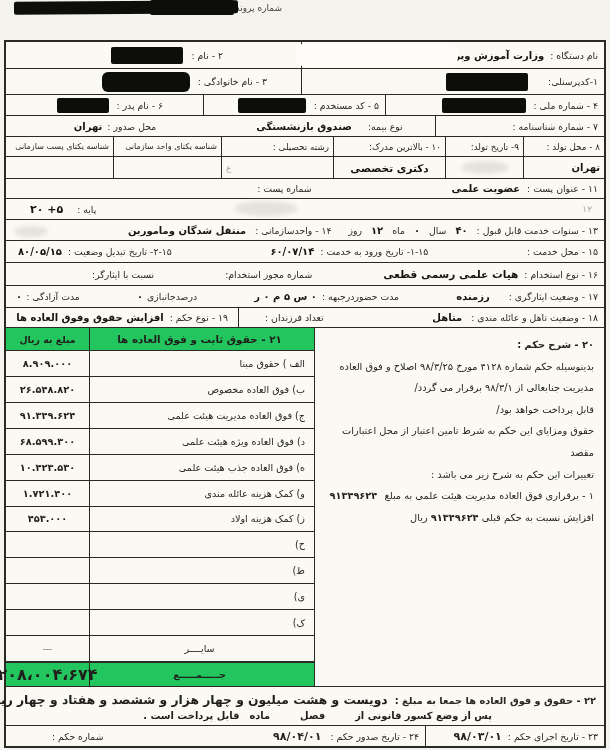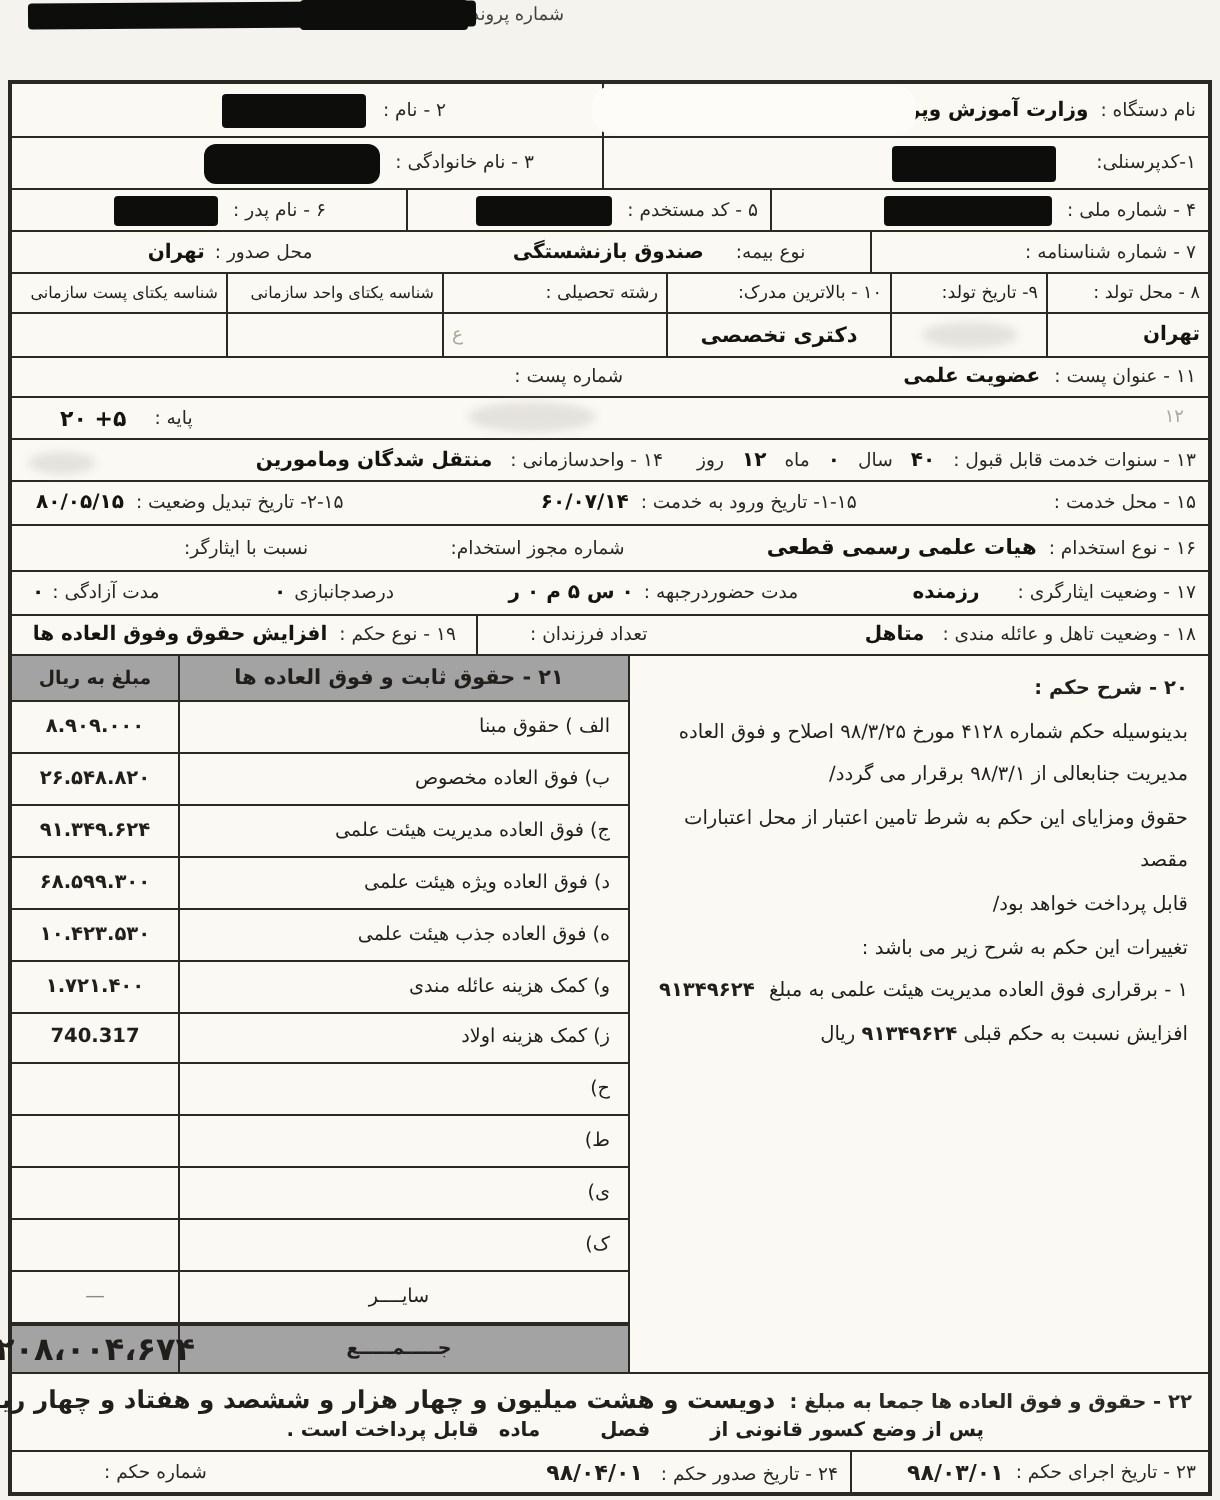--- a/index.html
+++ b/index.html
@@ -35,21 +35,21 @@
   
   .main{display:flex;align-items:stretch;border-bottom:1.4px solid #2b2924;flex:none;}
   .sharh{width:289px;box-sizing:border-box;padding:6px 10px 0 6px;font-size:9.8px;line-height:21.6px;}
   .sharh .ttl{font-weight:700;}
   .t21{flex:1;border-right:1.4px solid #2b2924;display:flex;flex-direction:column;box-sizing:border-box;}
   .t21r{display:flex;flex:1;border-bottom:1px solid #2b2924;box-sizing:border-box;}
   .t21r:last-child{border-bottom:none;}
   .t21lab{flex:1;display:flex;align-items:center;padding:0 9px 0 4px;font-size:9.6px;box-sizing:border-box;white-space:nowrap;overflow:hidden;text-align:right;}
   .t21amt{width:84px;border-right:1.2px solid #2b2924;display:flex;align-items:center;justify-content:center;
           font-weight:bold;font-size:9.8px;box-sizing:border-box;}
-  .gray{background:#a3a3a3;}
+  .gray{background:#22c55e;}
   .hdr .t21lab{justify-content:center;font-weight:bold;font-size:10.4px;}
   .hdr .t21amt{font-size:9.4px;}
   .ctr{justify-content:center !important;}
   
   .r22{flex-direction:column;align-items:stretch;justify-content:center;padding:3px 8px 2px 8px;}
   .r22 .l1{font-size:9.8px;white-space:nowrap;}
   .r22 .words{font-weight:bold;font-size:12.3px;}
   .r22 .l2{font-size:9.9px;font-weight:bold;margin-top:3px;padding-right:104px;white-space:nowrap;}
   .gap30{display:inline-block;width:30px;}
   .gap10{display:inline-block;width:10px;}
@@ -236,22 +236,22 @@
         <span class="lb">۱۹ - نوع حکم :</span>
         <span class="bv" style="margin-right:6px">افزایش حقوق وفوق العاده ها</span>
       </div>
     </div>
 
     <div class="main" style="height:358px">
       <div class="sharh">
         <div class="ttl">۲۰ - شرح حکم :</div>
         <div>بدینوسیله حکم شماره ۴۱۲۸ مورخ ۹۸/۳/۲۵ اصلاح و فوق العاده</div>
         <div>مدیریت جنابعالی از ۹۸/۳/۱ برقرار می گردد/</div>
+        <div>قابل پرداخت خواهد بود/</div>
         <div>حقوق ومزایای این حکم به شرط تامین اعتبار از محل اعتبارات مقصد</div>
-        <div>قابل پرداخت خواهد بود/</div>
         <div>تغییرات این حکم به شرح زیر می باشد :</div>
         <div>
           <span>۱ - برقراری فوق العاده مدیریت هیئت علمی به مبلغ</span>
           <b style="margin-right:4px">۹۱۳۴۹۶۲۴</b>
         </div>
         <div>
           <span>افزایش نسبت به حکم قبلی</span>
           <b>۹۱۳۴۹۶۲۴</b>
           <span>ریال</span>
         </div>
@@ -281,21 +281,21 @@
         <div class="t21r">
           <div class="t21lab">ه)  فوق العاده  جذب هیئت علمی</div>
           <div class="t21amt" dir="ltr">۱۰.۴۲۳.۵۳۰</div>
         </div>
         <div class="t21r">
           <div class="t21lab">و)  کمک هزینه عائله مندی</div>
           <div class="t21amt" dir="ltr">۱.۷۲۱.۴۰۰</div>
         </div>
         <div class="t21r">
           <div class="t21lab">ز)  کمک هزینه اولاد</div>
-          <div class="t21amt" dir="ltr">740.317</div>
+          <div class="t21amt" dir="ltr">۴۵۳.۰۰۰</div>
         </div>
         <div class="t21r">
           <div class="t21lab">ح)</div>
           <div class="t21amt" dir="ltr"></div>
         </div>
         <div class="t21r">
           <div class="t21lab">ط)</div>
           <div class="t21amt" dir="ltr"></div>
         </div>
         <div class="t21r">

